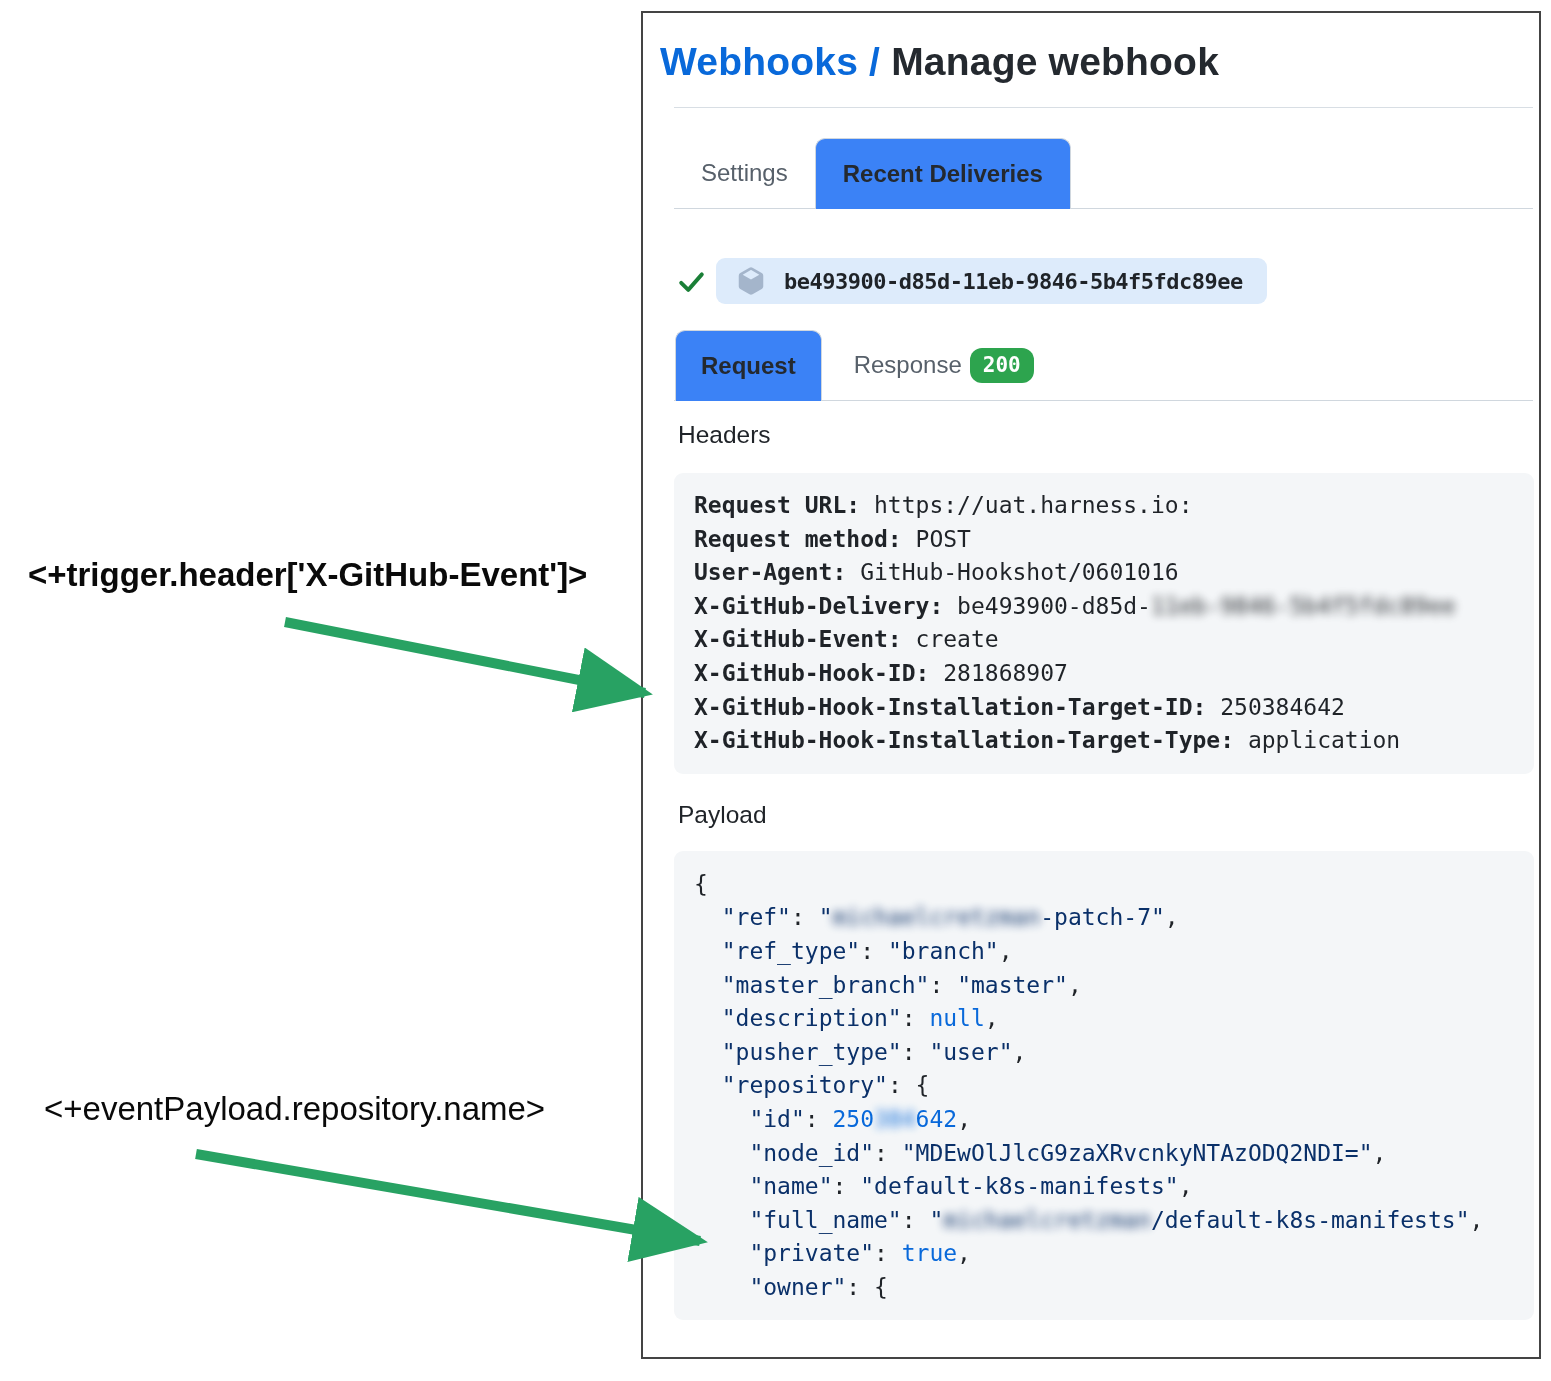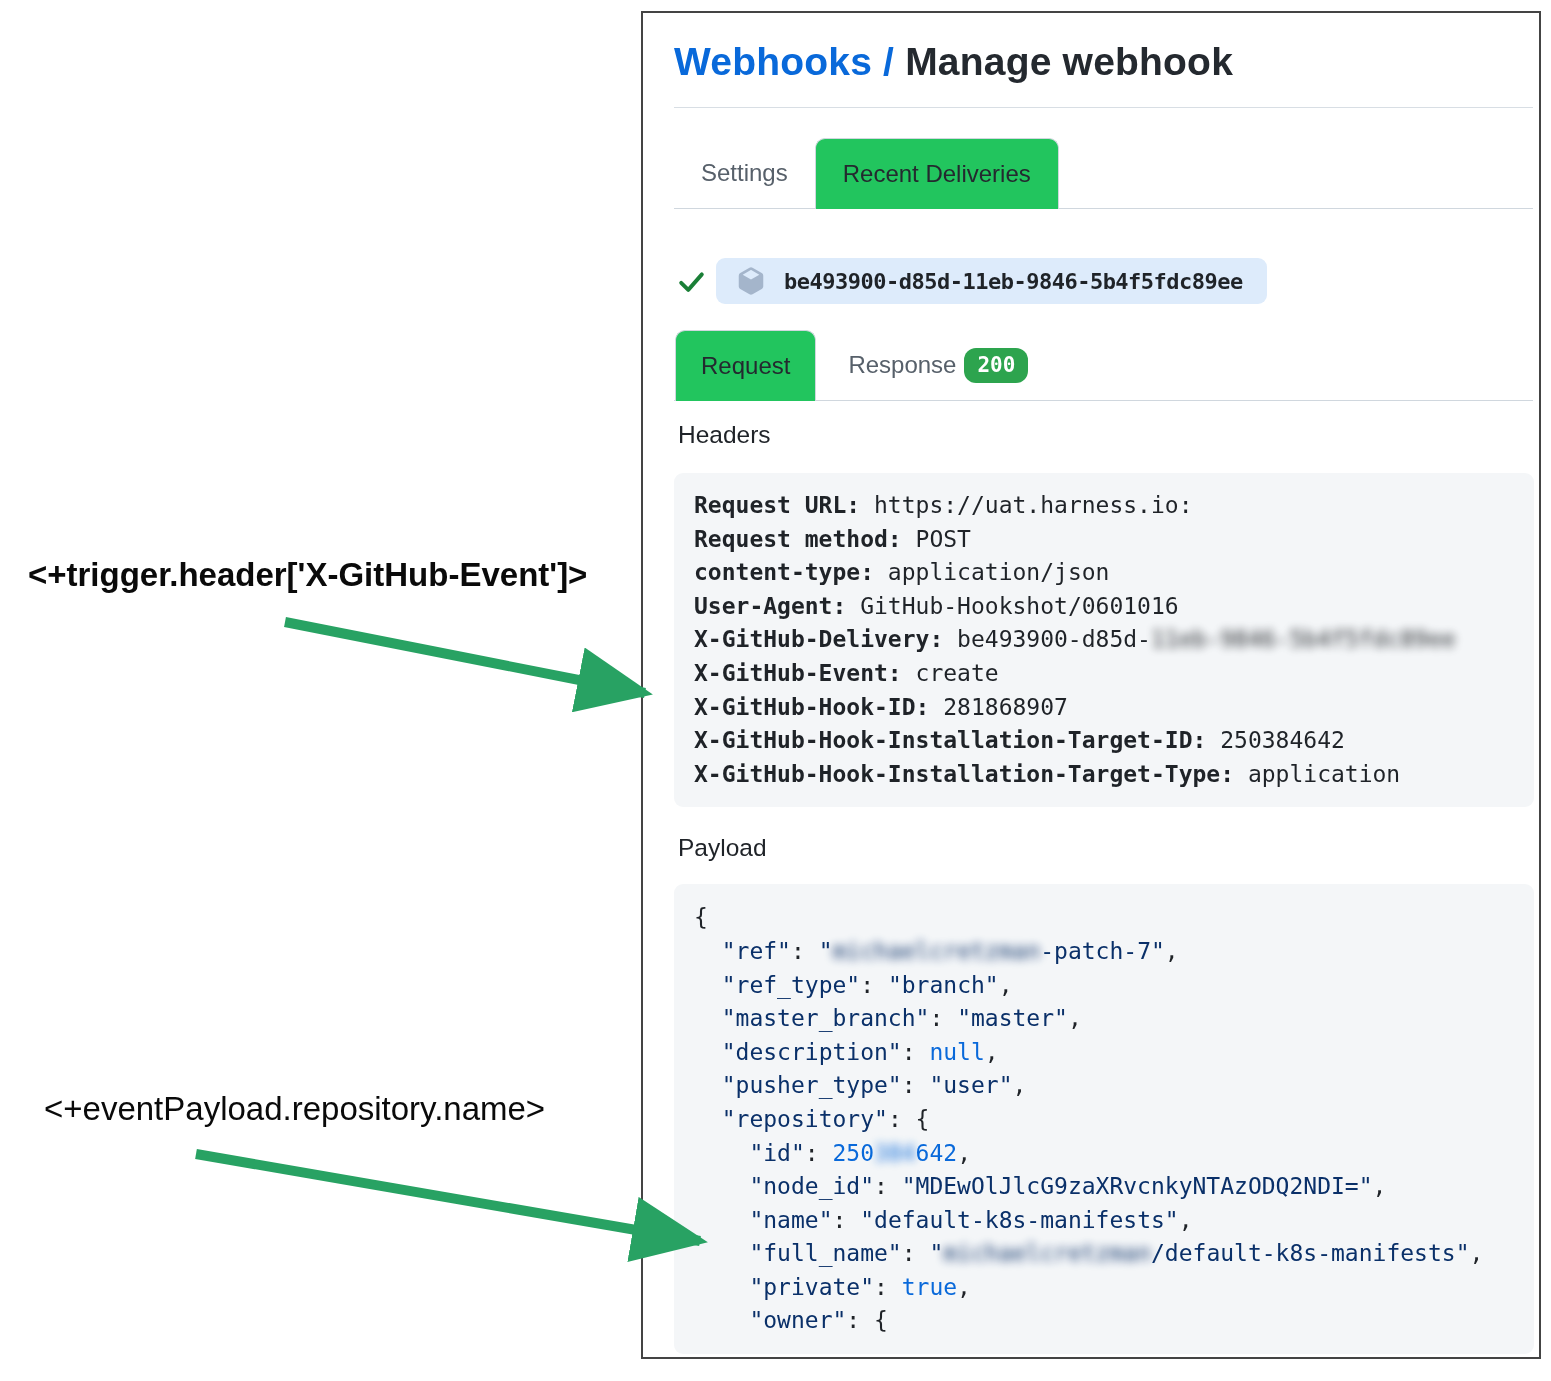--- a/index.html
+++ b/index.html
@@ -17,34 +17,34 @@
   
   .annotation{position:absolute;font-size:33px;color:#0a0a0a;white-space:nowrap;}
   .annotation-1{left:28px;top:556px;font-weight:bold;}
   .annotation-2{left:44px;top:1090px;}
   .arrows{position:absolute;left:0;top:0;pointer-events:none;z-index:5;}
 
   
   .panel{position:absolute;left:641px;top:11px;width:900px;height:1348px;
          background:#fff;border:2px solid var(--panel-border);overflow:hidden;}
 
-  .title{margin:26px 30px 0 31px;font-size:39px;font-weight:600;line-height:46px;
+  .title{margin:26px 30px 0 17px;font-size:39px;font-weight:600;line-height:46px;
          color:var(--text-dark);letter-spacing:.2px;}
   .title-link{color:var(--link-blue);cursor:pointer;}
   .title-current{color:var(--text-dark);}
 
   .divider{height:1px;background:#d8dee4;margin:22px 6px 0 31px;}
 
   .tabnav{display:flex;align-items:flex-end;margin:30px 6px 0 31px;height:71px;
           border-bottom:1px solid var(--border-gray);position:relative;}
   .tabnav.sub{margin-top:23px;}
   .tab{height:70px;line-height:70px;padding:0 27px;font-size:24px;
        color:var(--text-gray);cursor:pointer;white-space:nowrap;}
-  .tab.active{background:#22c55e;border:1px solid var(--border-gray);border-bottom:none;
-       border-radius:10px 10px 0 0;color:var(--text-dark);font-weight:400;
+  .tab.active{background:#3b82f6;border:1px solid var(--border-gray);border-bottom:none;
+       border-radius:10px 10px 0 0;color:var(--text-dark);font-weight:700;
        height:71px;margin-bottom:-1px;}
   .tab.with-badge{display:flex;align-items:center;gap:8px;}
   .status-badge{display:inline-block;background:var(--badge-green);color:#fff;
        font-family:"DejaVu Sans Mono",monospace;font-size:21px;font-weight:700;
        line-height:1;padding:7px 13px;border-radius:12px;}
 
   .delivery-row{display:flex;align-items:center;margin:46px 6px 0 33px;height:52px;}
   .check-icon{flex:0 0 auto;margin-right:9px;}
   .delivery-pill{display:flex;align-items:center;gap:19px;background:var(--pill-bg);
        border-radius:9px;padding:0 24px 0 21px;height:46px;cursor:pointer;}
@@ -113,21 +113,20 @@
     <div class="tab with-badge" style="margin-left:5px;">
       <span>Response</span>
       <span class="status-badge">200</span>
     </div>
   </div>
 
   <h2 class="section-heading">Headers</h2>
   <div class="code-box">
       <div class="code-line"><span class="hk">Request URL:</span><span> https://uat.harness.io:</span></div>
       <div class="code-line"><span class="hk">Request method:</span><span> POST</span></div>
-      <div class="code-line"><span class="hk">content-type:</span><span> application/json</span></div>
       <div class="code-line"><span class="hk">User-Agent:</span><span> GitHub-Hookshot/0601016</span></div>
       <div class="code-line"><span class="hk">X-GitHub-Delivery:</span><span> be493900-d85d-</span><span class="blur">11eb-9846-5b4f5fdc89ee</span></div>
       <div class="code-line"><span class="hk">X-GitHub-Event:</span><span> create</span></div>
       <div class="code-line"><span class="hk">X-GitHub-Hook-ID:</span><span> 281868907</span></div>
       <div class="code-line"><span class="hk">X-GitHub-Hook-Installation-Target-ID:</span><span> 250384642</span></div>
       <div class="code-line"><span class="hk">X-GitHub-Hook-Installation-Target-Type:</span><span> application</span></div>
     </div>
 
   <h2 class="section-heading payload">Payload</h2>
   <div class="code-box payload-box">

